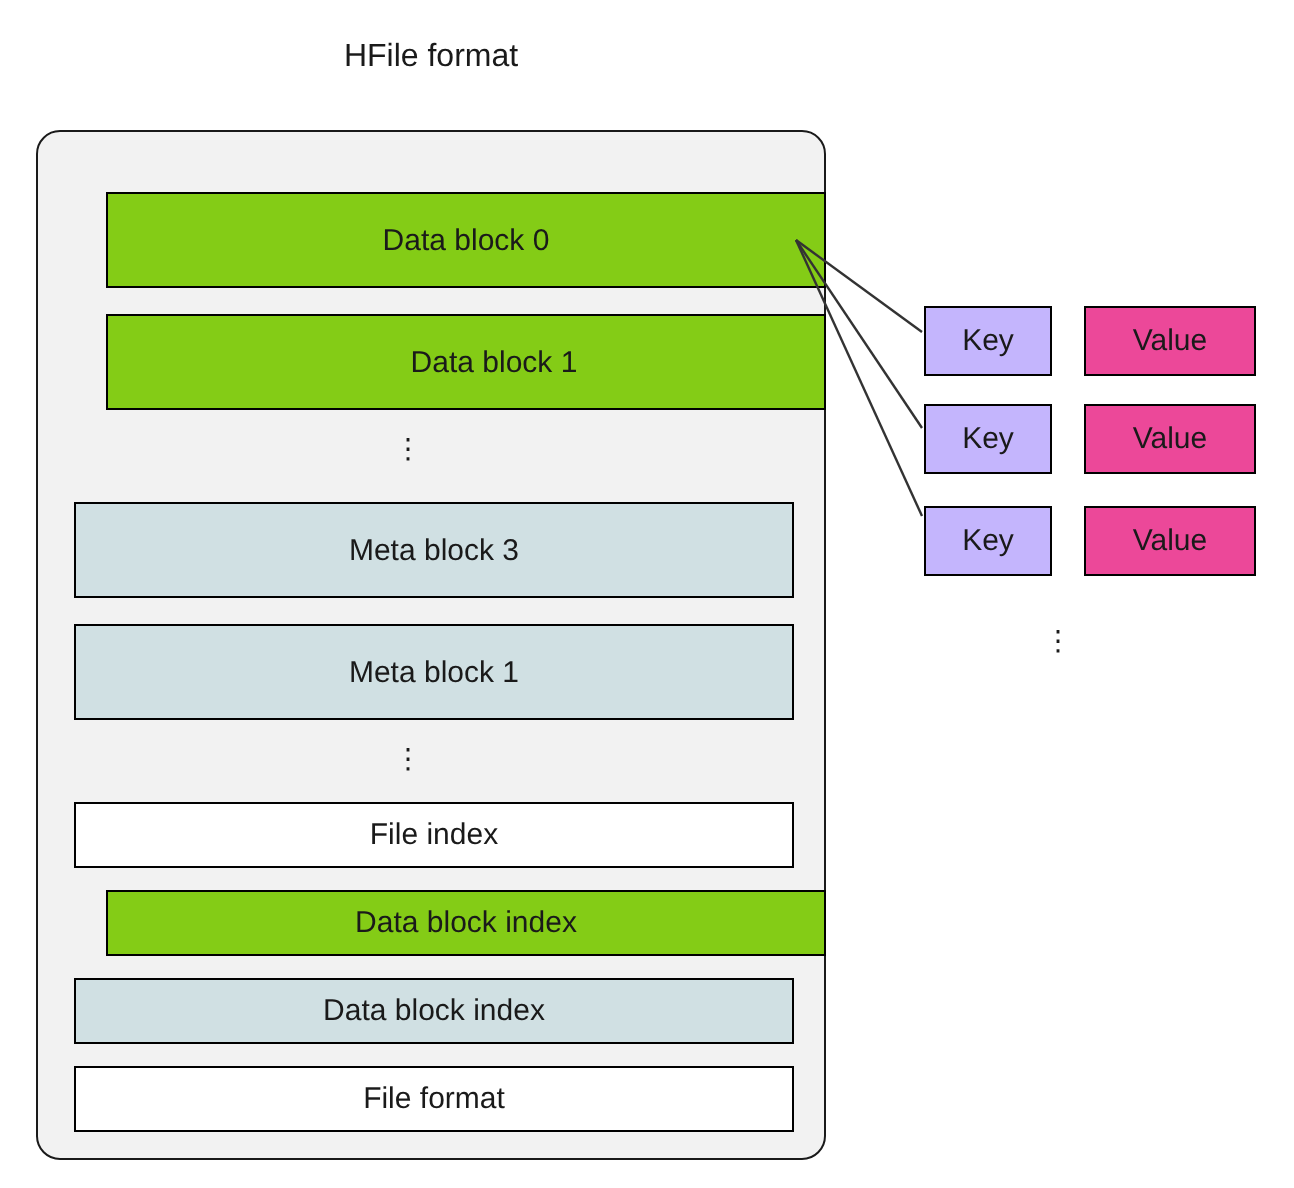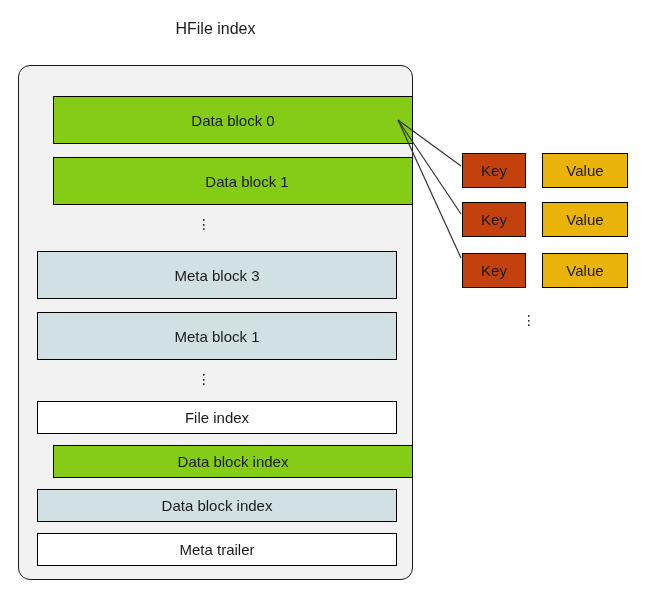--- a/index.html
+++ b/index.html
@@ -67,22 +67,22 @@
     position: absolute;
     height: 35px;
     border: 1.3px solid #000000;
     box-sizing: border-box;
     display: flex;
     align-items: center;
     justify-content: center;
     font-size: 15px;
     color: #1a1a1a;
   }
-  .key-box   { left: 462px; width: 64px; background: #c2410c; }
-  .value-box { left: 542px; width: 86px; background: #eab308; }
+  .key-box   { left: 462px; width: 64px; background: #c4b5fd; }
+  .value-box { left: 542px; width: 86px; background: #ec4899; }
   .row-0 { top: 153px; }
   .row-1 { top: 202px; }
   .row-2 { top: 253px; }
   .kv-ellipsis {
     position: absolute;
     left: 514px;
     top: 313px;
     width: 30px;
     text-align: center;
     font-size: 14px;
@@ -100,21 +100,21 @@
   .connector-layer line {
     stroke: #333333;
     stroke-width: 1.2;
   }
 </style>
 </head>
 <body>
 
 <div class="stage">
 
-  <div class="diagram-title">HFile index</div>
+  <div class="diagram-title">HFile format</div>
 
   <div class="hfile-container">
 
     <div class="block big fill-data" style="top:30px;">Data block 0</div>
 
     <div class="block big fill-data" style="top:91px;padding-left:28px;">Data block 1</div>
 
     <div class="ellipsis" style="top:151px;">⋮</div>
 
     <div class="block big fill-meta" style="top:185px;">Meta block 3</div>
@@ -122,21 +122,21 @@
     <div class="block big fill-meta" style="top:246px;">Meta block 1</div>
 
     <div class="ellipsis" style="top:306px;">⋮</div>
 
     <div class="block small fill-plain" style="top:335px;">File index</div>
 
     <div class="block small fill-data" style="top:379px;">Data block index</div>
 
     <div class="block small fill-meta" style="top:423px;">Data block index</div>
 
-    <div class="block small fill-plain" style="top:467px;">Meta trailer</div>
+    <div class="block small fill-plain" style="top:467px;">File format</div>
 
   </div>
 
   <svg class="connector-layer" viewBox="0 0 647 594" xmlns="http://www.w3.org/2000/svg">
     <line x1="398" y1="120" x2="461" y2="166"></line>
     <line x1="398" y1="120" x2="461" y2="214"></line>
     <line x1="398" y1="120" x2="461" y2="258"></line>
   </svg>
 
   <div class="kv-box key-box row-0">Key</div>

